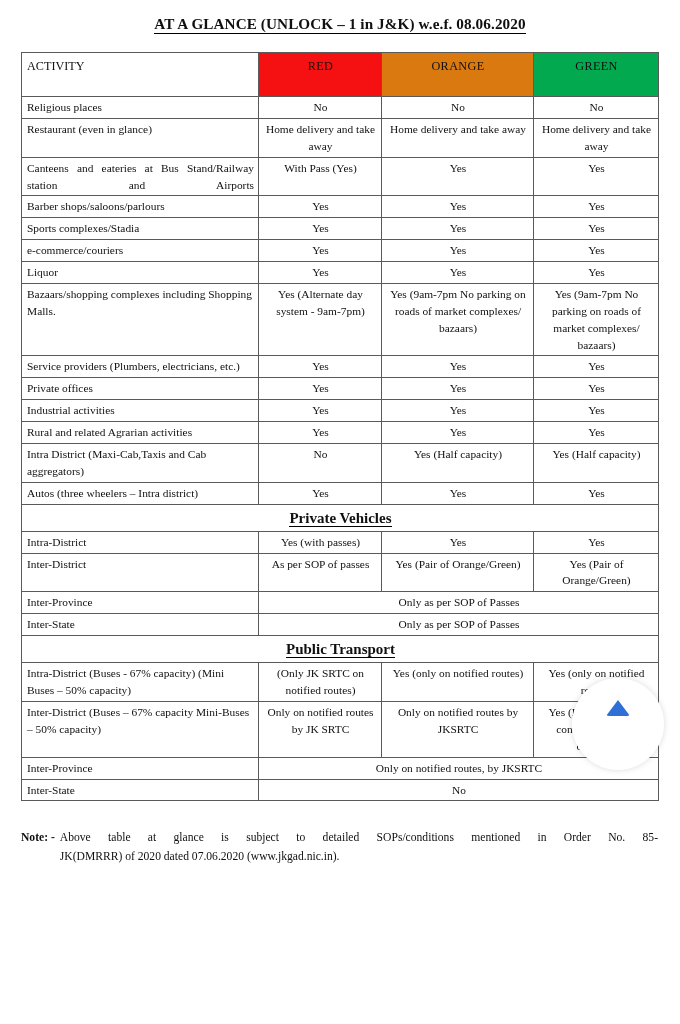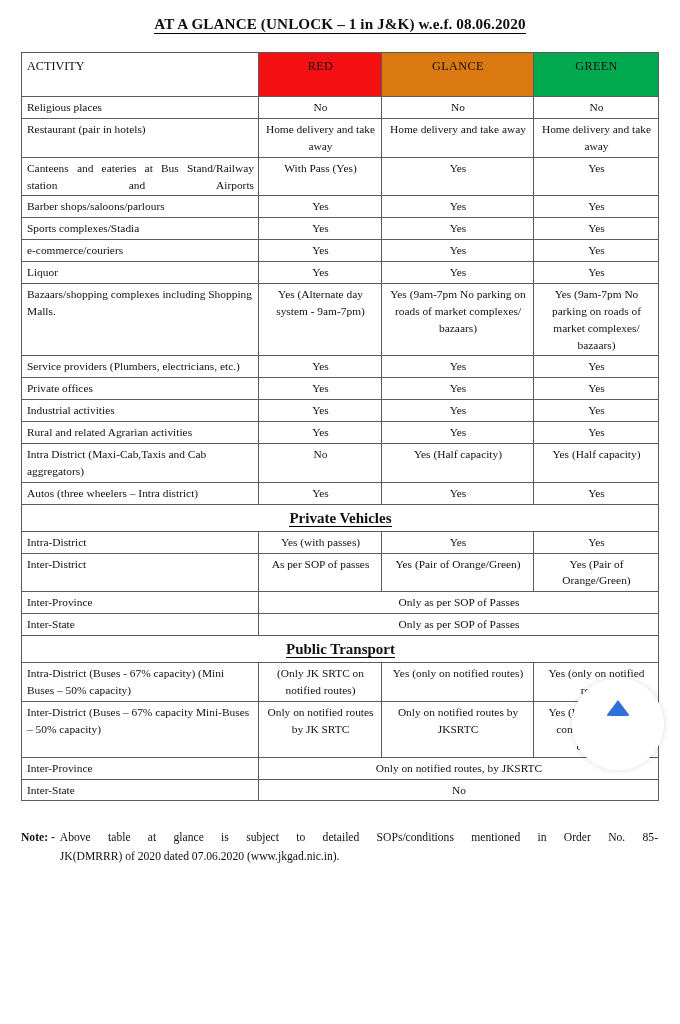--- a/index.html
+++ b/index.html
@@ -147,33 +147,33 @@
       <colgroup>
         <col class="c-activity">
         <col class="c-red">
         <col class="c-orange">
         <col class="c-green">
       </colgroup>
       <thead>
         <tr class="hdr">
           <th class="h-activity">ACTIVITY</th>
           <th class="h-red" style="background: rgb(245, 17, 17);">RED</th>
-          <th class="h-orange" style="background: rgb(217, 121, 15);">GLANCE</th>
+          <th class="h-orange" style="background: rgb(217, 121, 15);">ORANGE</th>
           <th class="h-green" style="background: rgb(2, 169, 79);">GREEN</th>
         </tr>
       </thead>
       <tbody id="table-body">
           <tr>
             <td class="act">Religious places</td>
             <td class="val">No</td>
             <td class="val">No</td>
             <td class="val">No</td>
           </tr>
           <tr>
-            <td class="act">Restaurant (pair in hotels)</td>
+            <td class="act">Restaurant (even in glance)</td>
             <td class="val">Home delivery and take away</td>
             <td class="val">Home delivery and take away</td>
             <td class="val">Home delivery and take away</td>
           </tr>
           <tr>
             <td class="act justify">Canteens and eateries at Bus Stand/Railway station and Airports</td>
             <td class="val">With Pass (Yes)</td>
             <td class="val">Yes</td>
             <td class="val">Yes</td>
           </tr>

